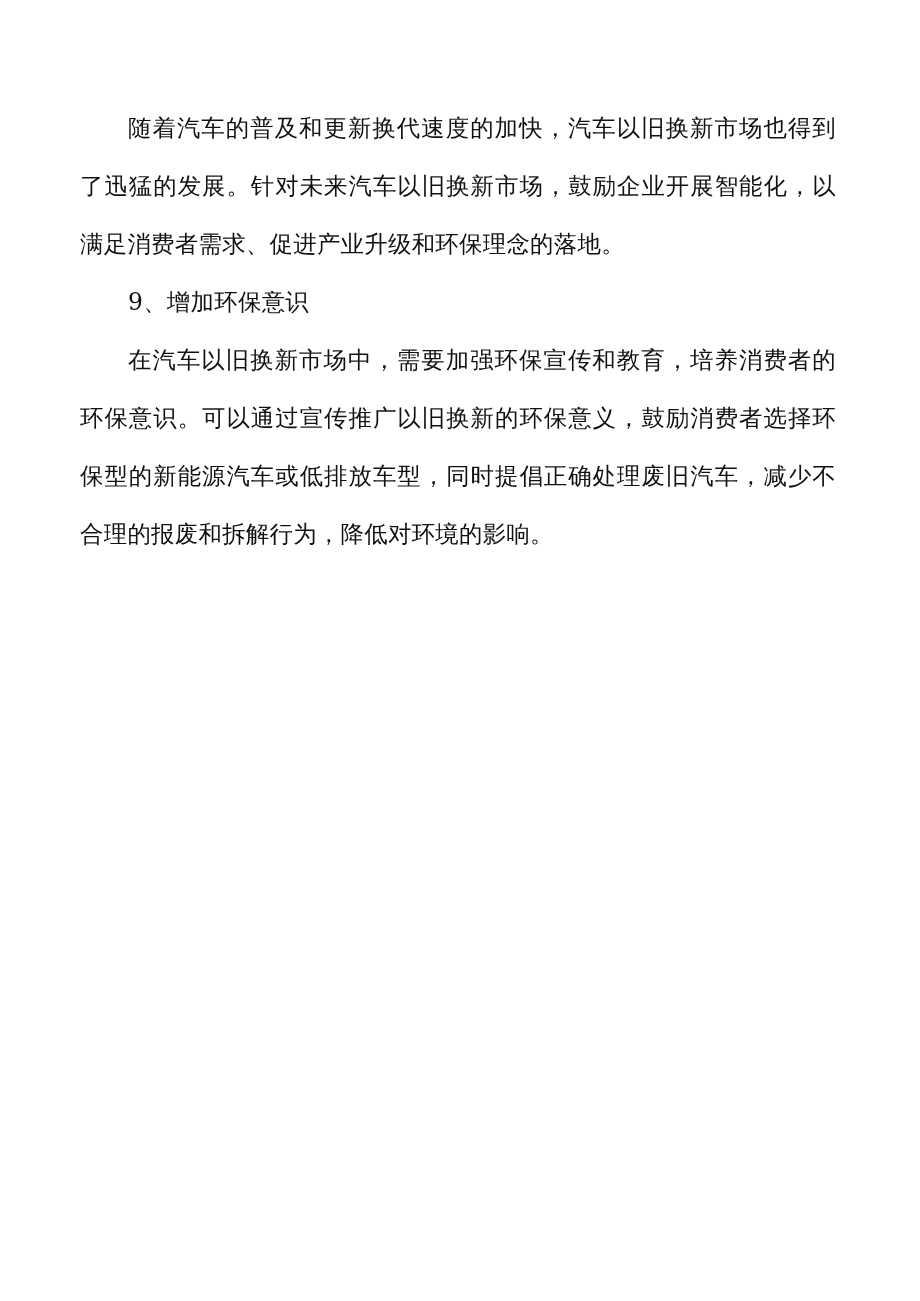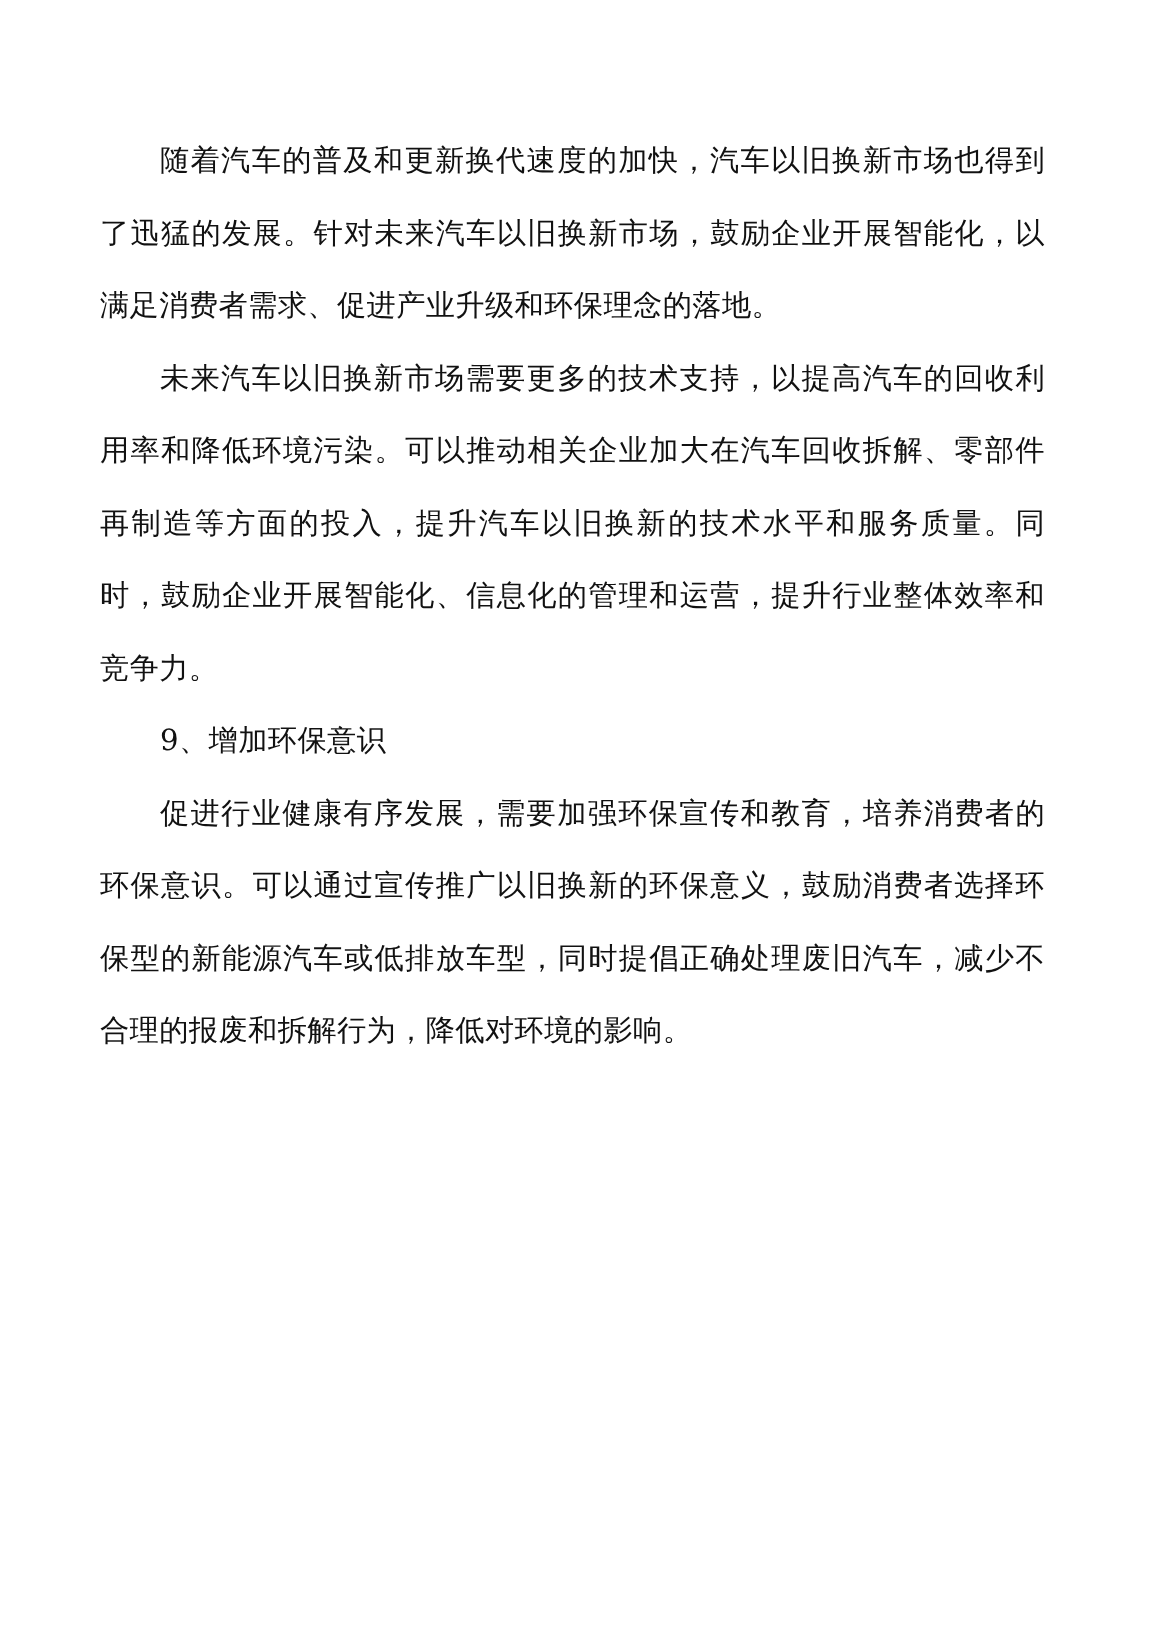--- a/index.html
+++ b/index.html
@@ -36,17 +36,16 @@
     text-indent: 48px;
   }
 </style>
 </head>
 <body>
 
 <div class="page">
   <p class="line-block para">随着汽车的普及和更新换代速度的加快，汽车以旧换新市场也得到了迅猛的发展。针对未来汽车以旧换新市场，鼓励企业开展智能化，以满足消费者需求、促进产业升级和环保理念的落地。</p>
 
 
-  <p class="line-block para">未来汽车以旧换新市场需要更多的技术支持，以提高汽车的回收利用率和降低环境污染。可以推动相关企业加大在汽车回收拆解、零部件再制造等方面的投入，提升汽车以旧换新的技术水平和服务质量。同时，鼓励企业开展智能化、信息化的管理和运营，提升行业整体效率和竞争力。</p>
 
   <p class="line-block heading">9、增加环保意识</p>
-  <p class="line-block para">促进行业健康有序发展，需要加强环保宣传和教育，培养消费者的环保意识。可以通过宣传推广以旧换新的环保意义，鼓励消费者选择环保型的新能源汽车或低排放车型，同时提倡正确处理废旧汽车，减少不合理的报废和拆解行为，降低对环境的影响。</p>
+  <p class="line-block para">在汽车以旧换新市场中，需要加强环保宣传和教育，培养消费者的环保意识。可以通过宣传推广以旧换新的环保意义，鼓励消费者选择环保型的新能源汽车或低排放车型，同时提倡正确处理废旧汽车，减少不合理的报废和拆解行为，降低对环境的影响。</p>
 </div>
 
 </body></html>

